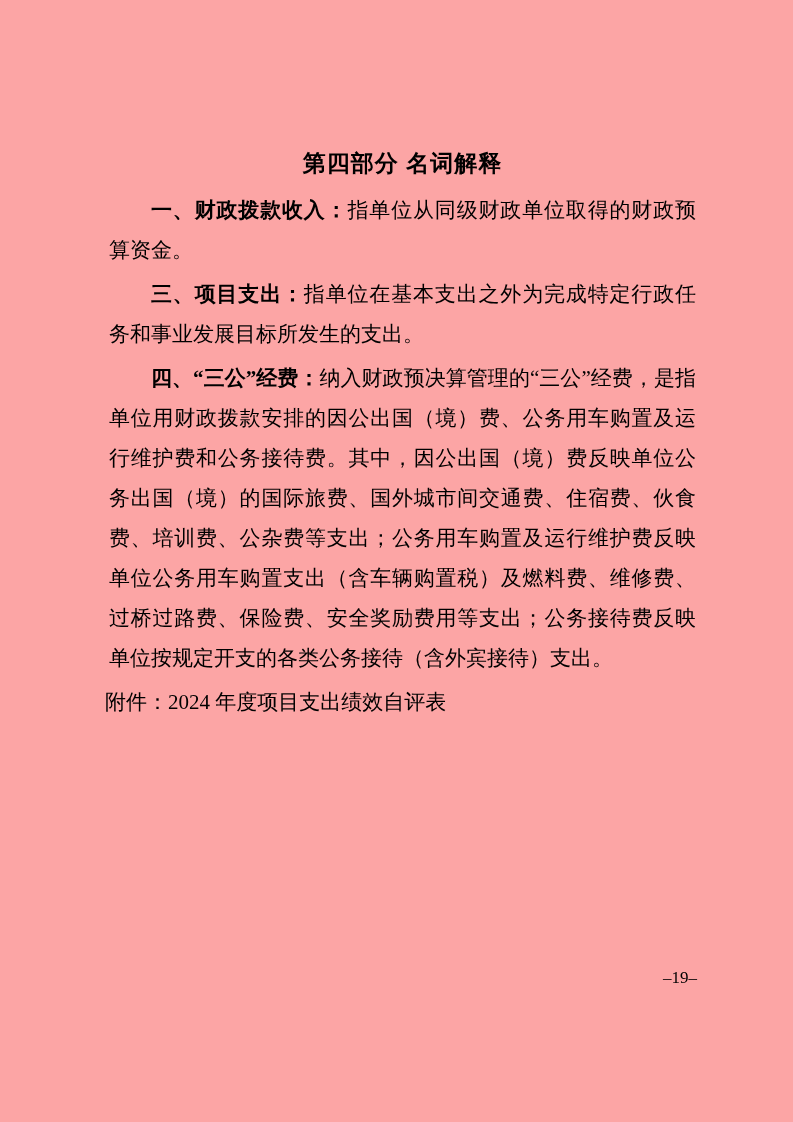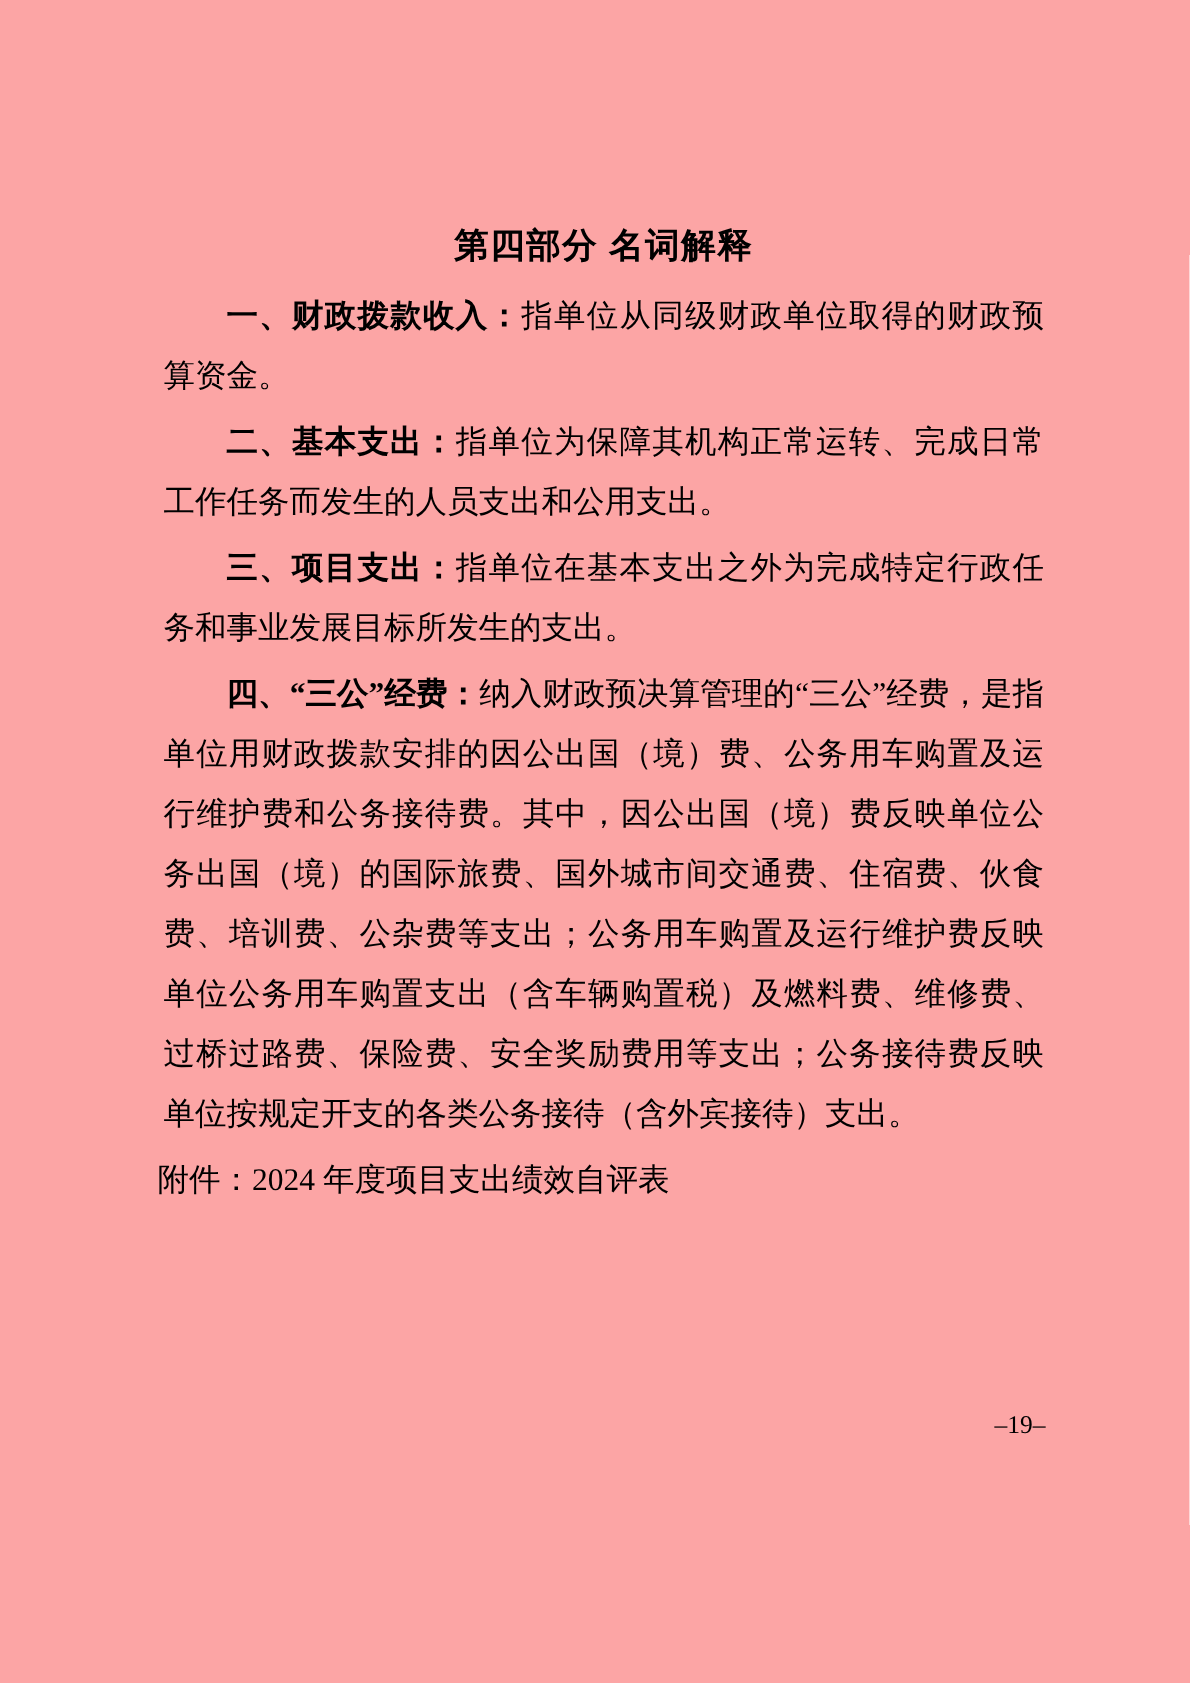--- a/index.html
+++ b/index.html
@@ -46,37 +46,36 @@
     line-height: 40px;
     text-indent: 0;
     margin: 0;
   }
   .attachment .lead {
     font-weight: 400;
   }
   .page-number {
     position: absolute;
     right: 96px;
-    top: 940px;
+    top: 968px;
     font-size: 17px;
     line-height: 20px;
     font-family: "Liberation Serif", "DejaVu Serif", serif;
   }
 </style>
 </head>
 <body>
 
 <div class="page">
   <div class="content">
 
     <h1 class="title">第四部分 名词解释</h1>
 
     <p class="para"><span class="lead">一、财政拨款收入：</span><span>指单位从同级财政单位取得的财政预算资金。</span></p>
 
-    <p class="para"><span class="lead">二、基本支出：</span><span>指单位为保障其机构正常运转、完成日常工作任务而发生的人员支出和公用支出。</span></p>
 
     <p class="para"><span class="lead">三、项目支出：</span><span>指单位在基本支出之外为完成特定行政任务和事业发展目标所发生的支出。</span></p>
 
     <p class="para"><span class="lead">四、“三公”经费：</span><span>纳入财政预决算管理的“三公”经费，是指单位用财政拨款安排的因公出国（境）费、公务用车购置及运行维护费和公务接待费。其中，因公出国（境）费反映单位公务出国（境）的国际旅费、国外城市间交通费、住宿费、伙食费、培训费、公杂费等支出；公务用车购置及运行维护费反映单位公务用车购置支出（含车辆购置税）及燃料费、维修费、过桥过路费、保险费、安全奖励费用等支出；公务接待费反映单位按规定开支的各类公务接待（含外宾接待）支出。</span></p>
 
 
     <p class="attachment"><span class="lead">附件：</span><span>2024 年度项目支出绩效自评表</span></p>
 
   </div>
 

